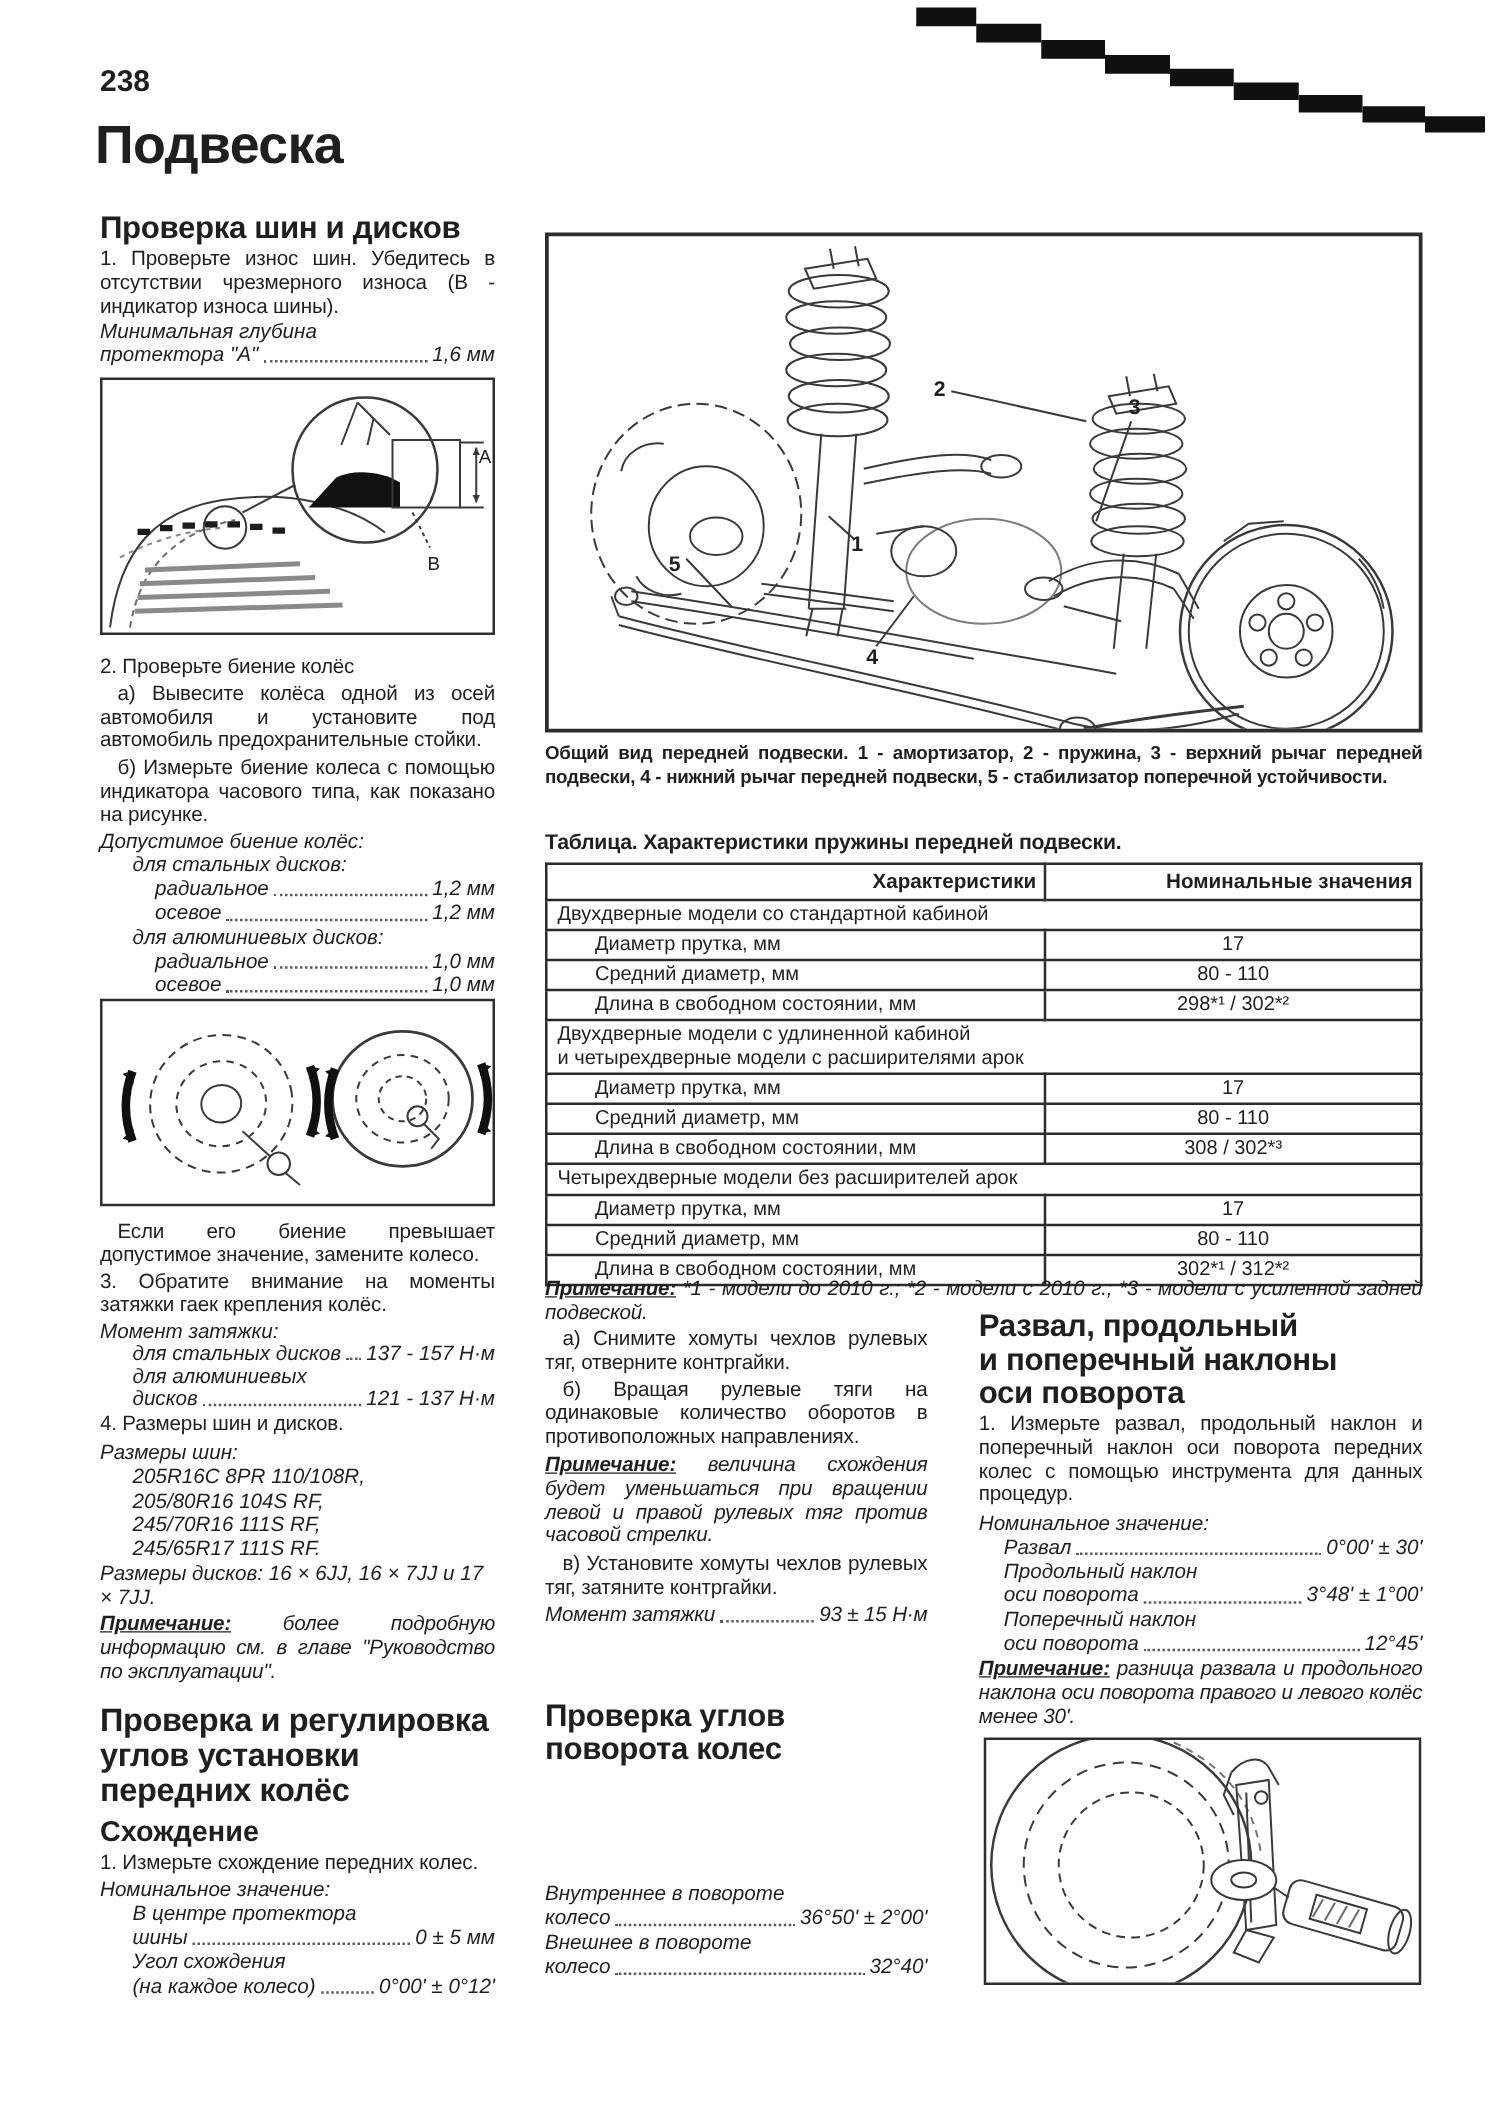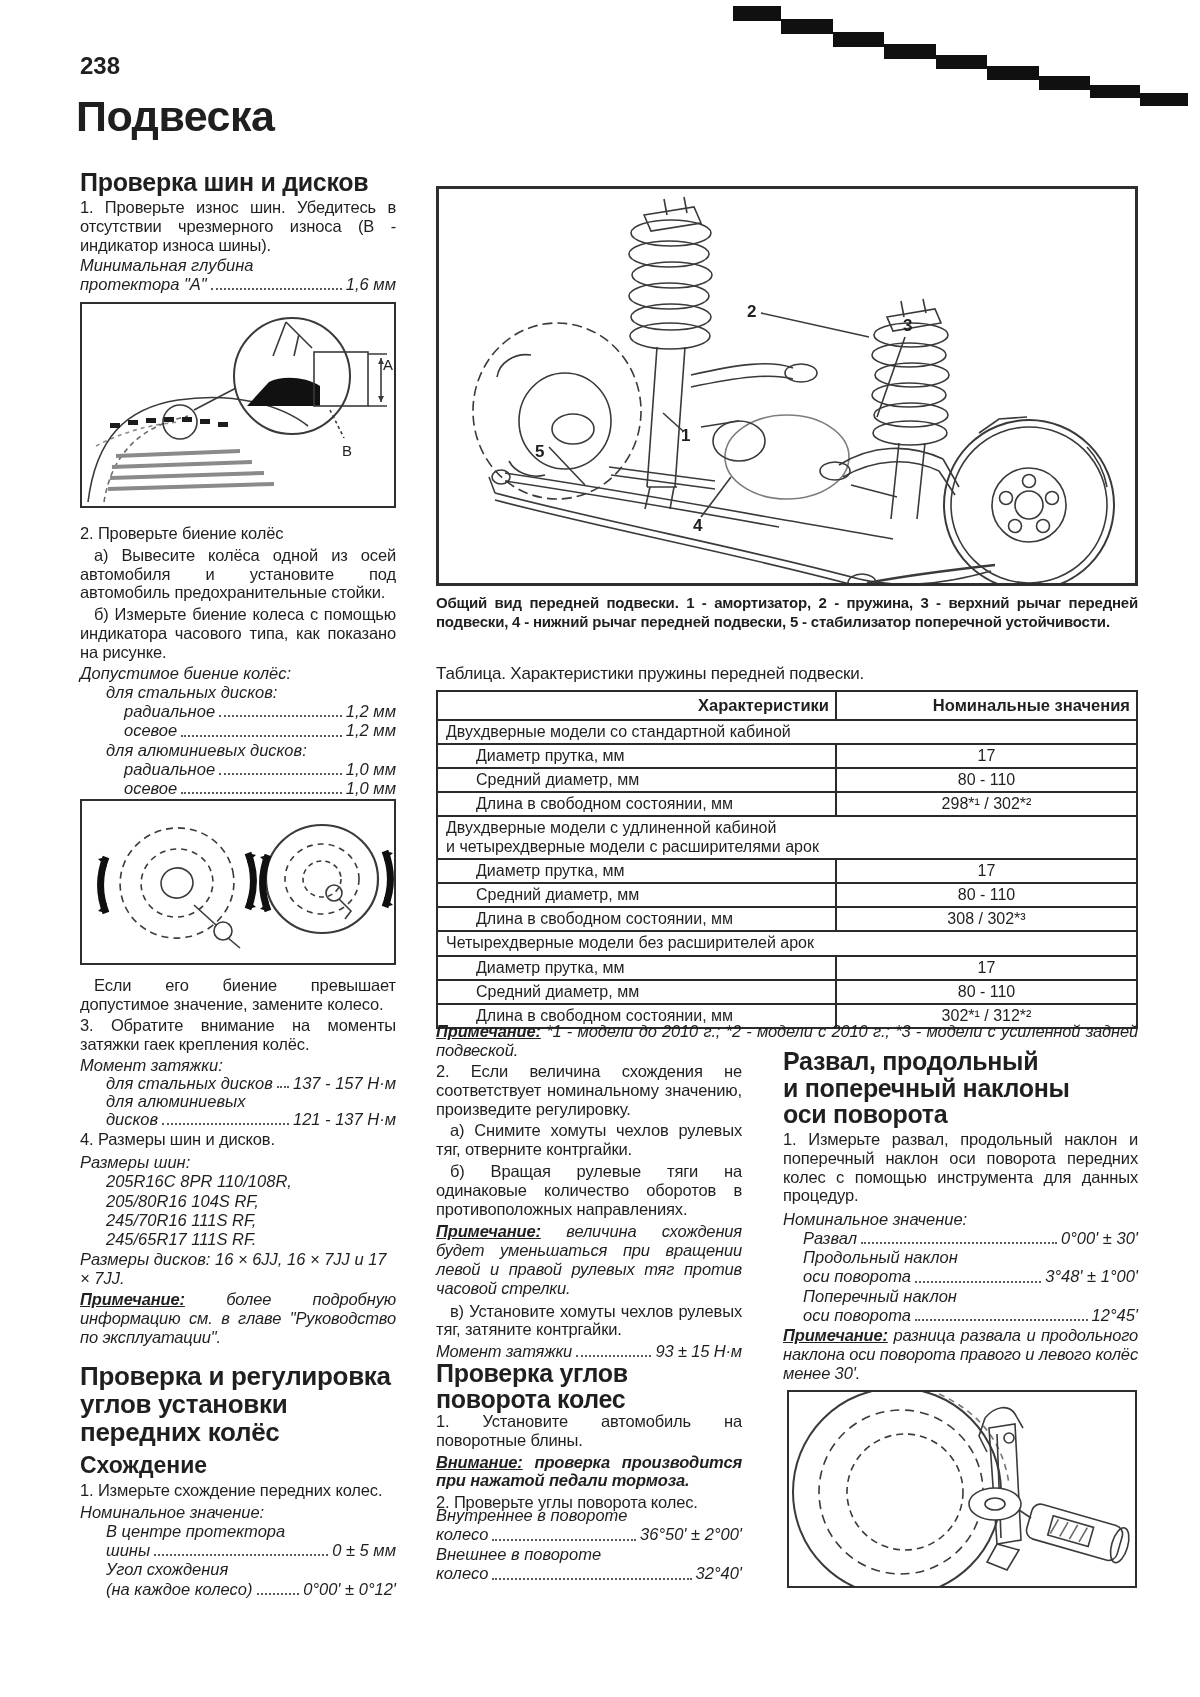--- a/index.html
+++ b/index.html
@@ -19,21 +19,21 @@
   .sr{display:flex;align-items:flex-end;font-style:italic;}
   .sr .d{flex:1;border-bottom:2px dotted #5a5a5a;margin:0 4px;position:relative;top:-4px;min-width:12px;}
   .sr .v{white-space:nowrap;}
   .in1{padding-left:26px;}
   .in2{padding-left:44px;}
   .note{font-style:italic;text-align:justify;font-size:16.5px;line-height:1.14;letter-spacing:-0.15px;}
   .u{text-decoration:underline;font-weight:bold;}
   .warn{font-weight:bold;}
   .figbox{border:2px solid #2e2e2e;background:#fff;box-sizing:border-box;}
   .cap{font-size:15px;font-weight:bold;line-height:1.24;text-align:justify;letter-spacing:-0.2px;}
-  .tblttl{font-size:17px;font-weight:normal;letter-spacing:-0.2px;}
+  .tblttl{font-size:17px;font-weight:bold;letter-spacing:-0.2px;}
   table.tbl{border-collapse:collapse;width:702px;font-size:16px;table-layout:fixed;}
   table.tbl th,table.tbl td{border:2px solid #2b2b2b;padding:2px 6px;}
   table.tbl th{font-weight:bold;text-align:right;font-size:16.5px;padding:4px 6px;}
   table.tbl td.lbl{padding-left:38px;}
   table.tbl td.val{text-align:center;}
   table.tbl tr.sec td{white-space:pre-line;padding-left:8px;line-height:1.15;}
   .mark{position:absolute;background:#101010;}
   svg{display:block;}
   svg text{font-family:"Liberation Sans",sans-serif;font-weight:bold;font-size:17px;fill:#1f1f1f;}
   svg text.sm{font-size:15px;font-weight:normal;}
@@ -381,48 +381,39 @@
         </tr>
     </tbody>
   </table>
 
   <div class="abs note" style="left:436px;top:1022px;width:702px;">
     <span class="u">Примечание:</span>
     <span>*1 - модели до 2010 г.; *2 - модели с 2010 г.; *3 - модели с усиленной задней подвеской.</span>
   </div>
 
   <div class="abs body" style="left:436px;top:1062px;width:306px;">
-    <p>2. Если величина схождения не соответствует номинальному значению, произведите регулировку.</p>
     <p class="fl">а) Снимите хомуты чехлов рулевых тяг, отверните контргайки.</p>
     <p class="fl">б) Вращая рулевые тяги на одинаковые количество оборотов в противоположных направлениях.</p>
     <div class="note" style="margin:4px 0;">
       <span class="u">Примечание:</span>
       <span>величина схождения будет уменьшаться при вращении левой и правой рулевых тяг против часовой стрелки.</span>
     </div>
     <p class="fl">в) Установите хомуты чехлов рулевых тяг, затяните контргайки.</p>
     <div class="sr" style="margin-top:3px;">
       <span>Момент затяжки</span>
       <span class="d"></span>
       <span class="v">93 ± 15 Н·м</span>
     </div>
   </div>
 
   <div class="abs h2" style="left:436px;top:1360px;width:240px;line-height:1.05;">
     <span class="ln">Проверка углов</span>
     <span class="ln">поворота колес</span>
   </div>
 
-  <div class="abs body" style="left:436px;top:1412px;width:306px;">
-    <p>1. Установите автомобиль на поворотные блины.</p>
-    <div class="note warn" style="margin:2px 0 3px;">
-      <span class="u">Внимание:</span>
-      <span>проверка производится при нажатой педали тормоза.</span>
-    </div>
-    <p>2. Проверьте углы поворота колес.</p>
-  </div>
 
   <div class="abs" style="left:436px;top:1506px;width:306px;font-size:16.5px;line-height:1.18;">
     <div class="ital">Внутреннее в повороте</div>
     <div class="sr">
       <span>колесо</span>
       <span class="d"></span>
       <span class="v">36°50' ± 2°00'</span>
     </div>
     <div class="ital">Внешнее в повороте</div>
     <div class="sr">

